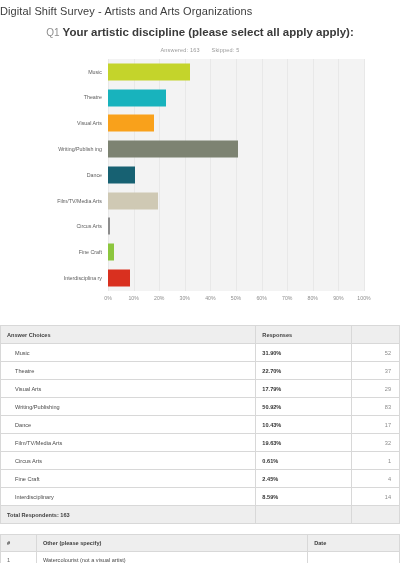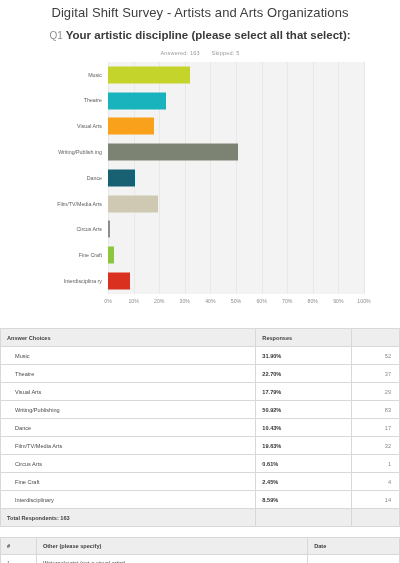--- a/index.html
+++ b/index.html
@@ -10,22 +10,22 @@
   body {
     width: 400px; height: 563px;
     font-family: "Liberation Sans", sans-serif;
     color: #444;
     overflow: hidden;
     position: relative;
   }
 
   
   .survey-title {
-    text-align: center;
-    font-size: 13px;
+    text-align: left;
+    font-size: 11px;
     color: #3d3d3d;
     padding-top: 5px;
     letter-spacing: 0.1px;
   }
   .q-block {
     text-align: center;
     padding: 8px 46px 0 46px;
   }
   .q-line {
     font-size: 11.5px;
@@ -168,21 +168,21 @@
   .tbl2 td.txt { color: #4a4a4a; }
 </style>
 </head>
 <body>
 
 <div class="survey-title">Digital Shift Survey - Artists and Arts Organizations</div>
 
 <div class="q-block">
   <div class="q-line">
     <span class="q-num">Q1</span>
-    <span>Your artistic discipline (please select all that select):</span>
+    <span>Your artistic discipline (please select all apply apply):</span>
   </div>
 </div>
 
 <div class="meta">
   <span>Answered: 163</span>
   <span>Skipped: 5</span>
 </div>
 
 <div class="chart-wrap">
   <div class="chart-grid" id="gridHost">

